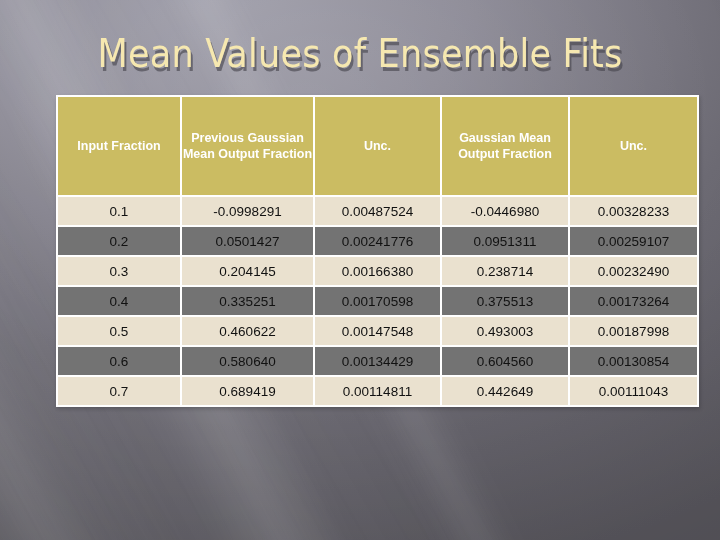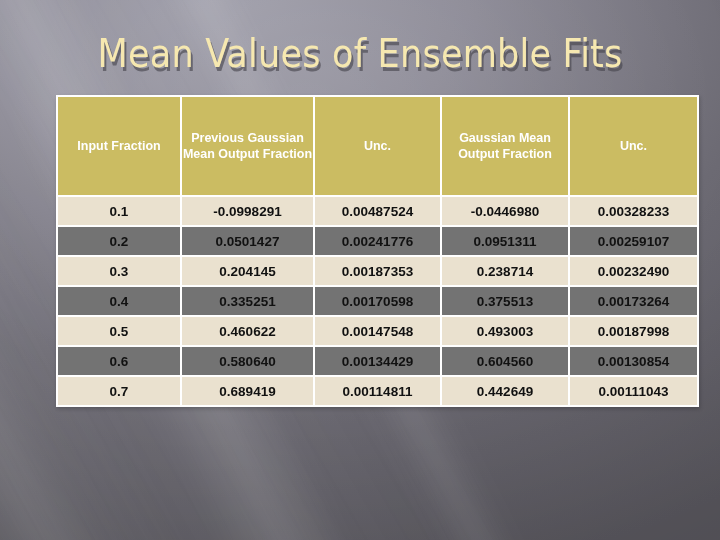--- a/index.html
+++ b/index.html
@@ -132,21 +132,20 @@
   }
 
   tbody td {
     font-size: 13.5px;
     color: #111111;
     text-align: center;
     vertical-align: middle;
     height: 28px;
     box-sizing: border-box;
     padding: 2px 4px;
-    font-weight: bold;
   }
 
   tbody tr.odd td { background: #eae1cf; }
   tbody tr.even td { background: #737373; }
 
   .col-1 { width: 122px; }
   .col-2 { width: 131px; }
   .col-3 { width: 125px; }
   .col-4 { width: 126px; }
   .col-5 { width: 127px; }
@@ -193,21 +192,21 @@
           <tr class="even">
             <td>0.2</td>
             <td>0.0501427</td>
             <td>0.00241776</td>
             <td>0.0951311</td>
             <td>0.00259107</td>
           </tr>
           <tr class="odd">
             <td>0.3</td>
             <td>0.204145</td>
-            <td>0.00187353</td>
+            <td>0.00166380</td>
             <td>0.238714</td>
             <td>0.00232490</td>
           </tr>
           <tr class="even">
             <td>0.4</td>
             <td>0.335251</td>
             <td>0.00170598</td>
             <td>0.375513</td>
             <td>0.00173264</td>
           </tr>

